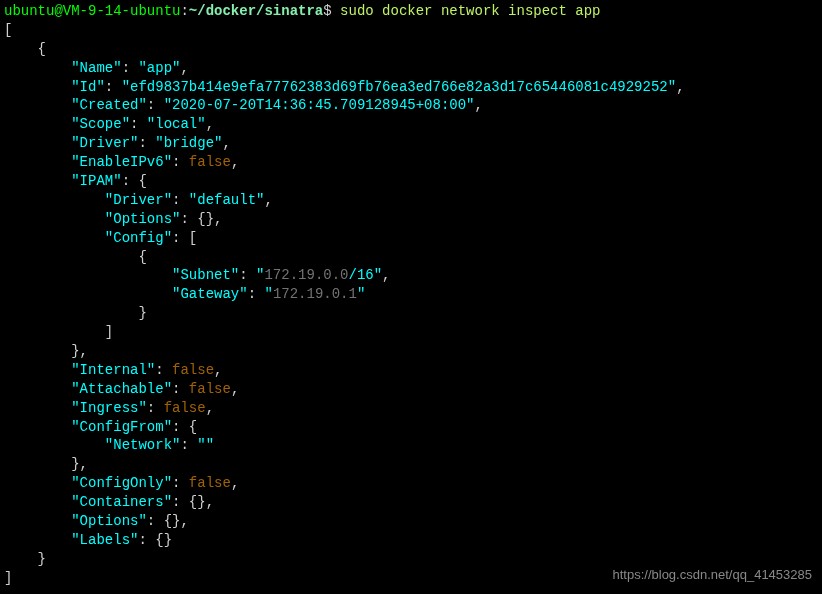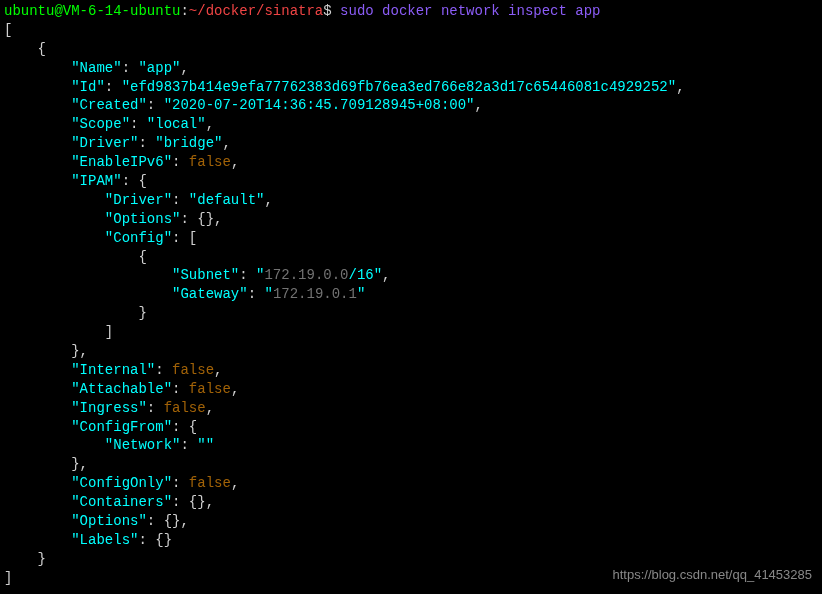--- a/index.html
+++ b/index.html
@@ -16,41 +16,41 @@
       padding: 2px 4px;
       width: 822px;
       height: 594px;
       position: relative;
       overflow: hidden;
     }
     .terminal {
       white-space: pre;
     }
     .prompt-user { color: #00ff00; }
-    .prompt-path { color: #ef4444; }
+    .prompt-path { color: #86efac; font-weight: bold; }
     .prompt-sep { color: #d0d0d0; }
-    .cmd { color: #8b5cf6; }
+    .cmd { color: #bef264; }
     .key { color: #00ffff; }
     .str { color: #00ffff; }
     .punct { color: #d0d0d0; }
     .false { color: #a16207; }
     .ip { color: #737373; }
     .watermark {
       position: absolute;
       bottom: 10px;
       right: 10px;
       color: #888;
       font-size: 13px;
       font-family: Arial, sans-serif;
     }
   </style>
 </head>
 <body>
 
-<div class="terminal"><span class="prompt-user">ubuntu@VM-6-14-ubuntu</span><span class="prompt-sep">:</span><span class="prompt-path">~/docker/sinatra</span><span class="prompt-sep">$ </span><span class="cmd">sudo docker network inspect app</span>
+<div class="terminal"><span class="prompt-user">ubuntu@VM-9-14-ubuntu</span><span class="prompt-sep">:</span><span class="prompt-path">~/docker/sinatra</span><span class="prompt-sep">$ </span><span class="cmd">sudo docker network inspect app</span>
 <span class="punct">[</span>
 <span class="punct">    {</span>
 <span class="punct">        </span><span class="key">"Name"</span><span class="punct">: </span><span class="str">"app"</span><span class="punct">,</span>
 <span class="punct">        </span><span class="key">"Id"</span><span class="punct">: </span><span class="str">"efd9837b414e9efa77762383d69fb76ea3ed766e82a3d17c65446081c4929252"</span><span class="punct">,</span>
 <span class="punct">        </span><span class="key">"Created"</span><span class="punct">: </span><span class="str">"2020-07-20T14:36:45.709128945+08:00"</span><span class="punct">,</span>
 <span class="punct">        </span><span class="key">"Scope"</span><span class="punct">: </span><span class="str">"local"</span><span class="punct">,</span>
 <span class="punct">        </span><span class="key">"Driver"</span><span class="punct">: </span><span class="str">"bridge"</span><span class="punct">,</span>
 <span class="punct">        </span><span class="key">"EnableIPv6"</span><span class="punct">: </span><span class="false">false</span><span class="punct">,</span>
 <span class="punct">        </span><span class="key">"IPAM"</span><span class="punct">: {</span>
 <span class="punct">            </span><span class="key">"Driver"</span><span class="punct">: </span><span class="str">"default"</span><span class="punct">,</span>

